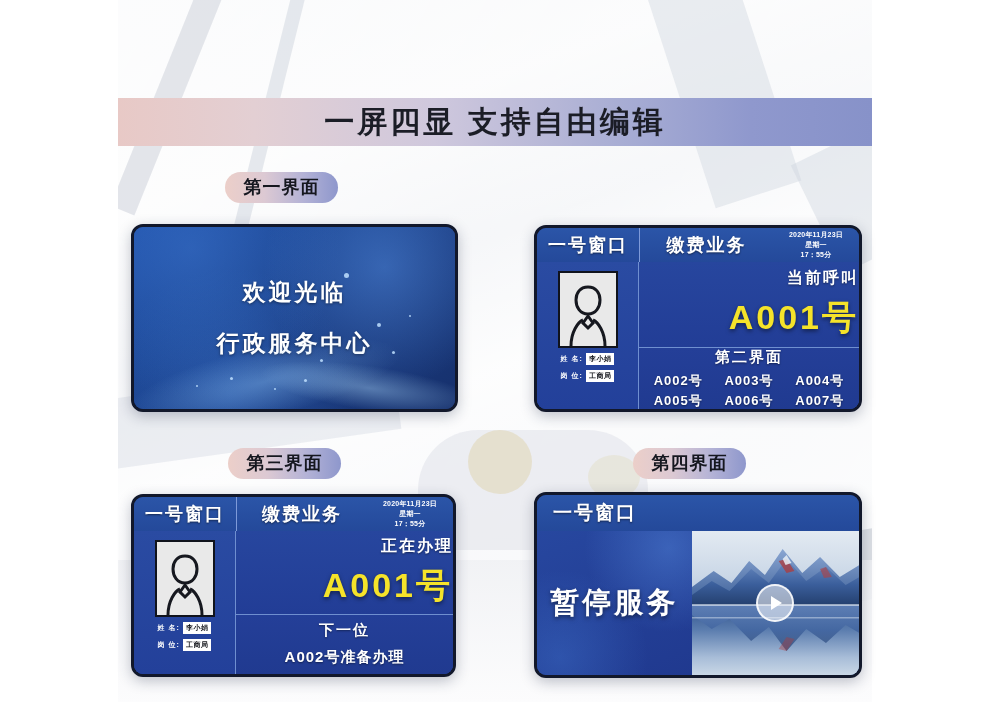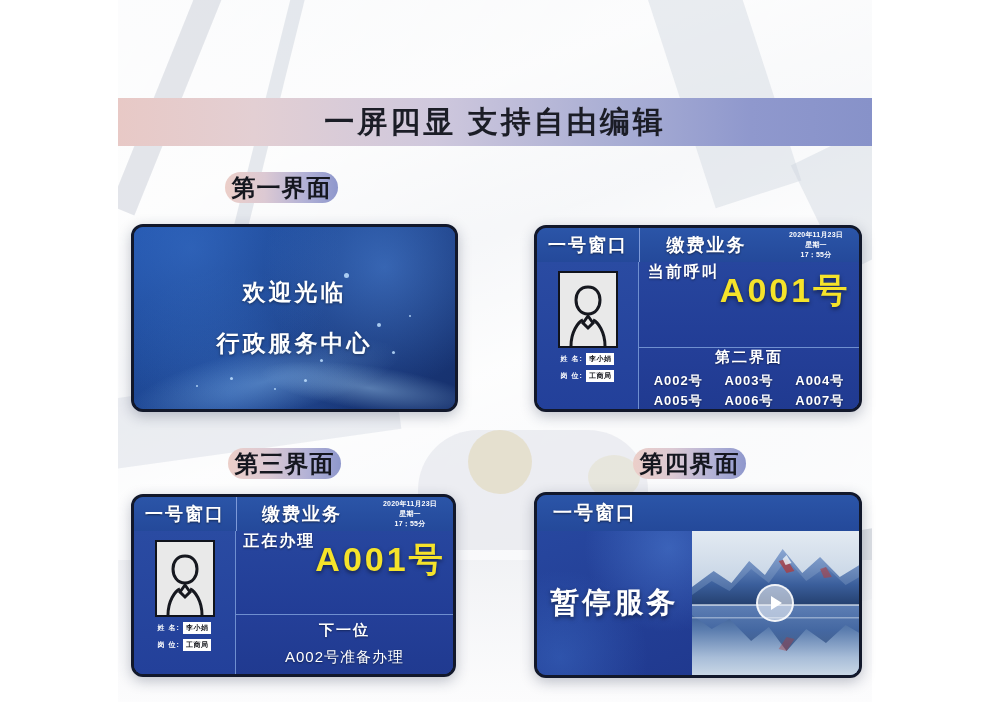--- a/index.html
+++ b/index.html
@@ -56,21 +56,21 @@
   .subband-text{
     width:100%;height:48px;line-height:48px;text-align:center;
     font-size:30px;font-weight:bold;color:#1b1d26;letter-spacing:3px;
   }
 
   
   .pill{
     position:absolute;height:31px;line-height:31px;width:113px;
     border-radius:16px;
     text-align:center;
-    font-size:24px;font-weight:bold;color:#15171f;letter-spacing:1px;
+    font-size:18px;font-weight:bold;color:#15171f;letter-spacing:1px;
     background:linear-gradient(90deg,#eccfc9 0%,#dcc9d3 35%,#b3b2d6 70%,#8e97cc 100%);
     z-index:6;
   }
   .pill-1{left:225px;top:172px;}
   .pill-2{left:633px;top:172px;}
   .pill-3{left:228px;top:448px;}
   .pill-4{left:633px;top:448px;text-align:center;}
 
   
   .monitor{
@@ -142,39 +142,39 @@
   .avatar{
     width:56px;height:73px;background:#e9e9e9;border:2px solid #10131c;
     display:flex;align-items:flex-end;justify-content:center;overflow:hidden;
   }
   .avatar svg{display:block;}
   .id-line{display:flex;align-items:center;margin-top:5px;}
   .id-key{color:#fff;font-size:7px;font-weight:bold;letter-spacing:1px;margin-right:3px;}
   .id-val{background:#fff;color:#101218;font-size:7px;font-weight:bold;padding:1px 3px;letter-spacing:.5px;}
   .q-right{flex:1;display:flex;flex-direction:column;}
   .q-top{
-    flex:0 0 58%;display:flex;flex-direction:row;align-items:flex-start;justify-content:center;
+    flex:0 0 58%;display:flex;flex-direction:column;align-items:flex-end;justify-content:center;
     border-bottom:1px solid #6f8fd0;
     background:linear-gradient(180deg,#27469e 0%,#223d96 100%);
   }
   .q-label{color:#fff;font-size:16px;font-weight:bold;letter-spacing:2px;text-shadow:0 1px 2px rgba(0,0,0,.45);}
   .q-number{
     color:#f5e32a;font-size:34px;font-weight:bold;letter-spacing:3px;margin-top:6px;
     text-shadow:0 2px 4px rgba(0,0,0,.5);
   }
   .q-bot{
     flex:1;display:flex;flex-direction:column;align-items:center;justify-content:center;
     background:linear-gradient(180deg,#243f98 0%,#203a90 100%);
   }
   .q-bot-title{color:#fff;font-size:15px;font-weight:bold;letter-spacing:2px;margin-bottom:5px;
     text-shadow:0 1px 2px rgba(0,0,0,.45);}
   .wait-grid{display:grid;grid-template-columns:repeat(3,1fr);gap:2px 10px;width:92%;}
   .wait-cell{color:#fff;font-size:13px;font-weight:bold;text-align:center;letter-spacing:1px;
     text-shadow:0 1px 2px rgba(0,0,0,.45);}
-  .next-line{color:#fff;font-size:15px;font-weight:normal;letter-spacing:1px;margin-top:3px;
+  .next-line{color:#fff;font-size:15px;font-weight:bold;letter-spacing:1px;margin-top:3px;
     text-shadow:0 1px 2px rgba(0,0,0,.45);}
 
   
   .p-head{
     position:absolute;left:0;top:0;right:0;height:36px;
     background:linear-gradient(180deg,#2b55a8 0%,#24499a 100%);
     border-bottom:1px solid #6f8fd0;
     display:flex;align-items:center;
   }
   .p-window{

